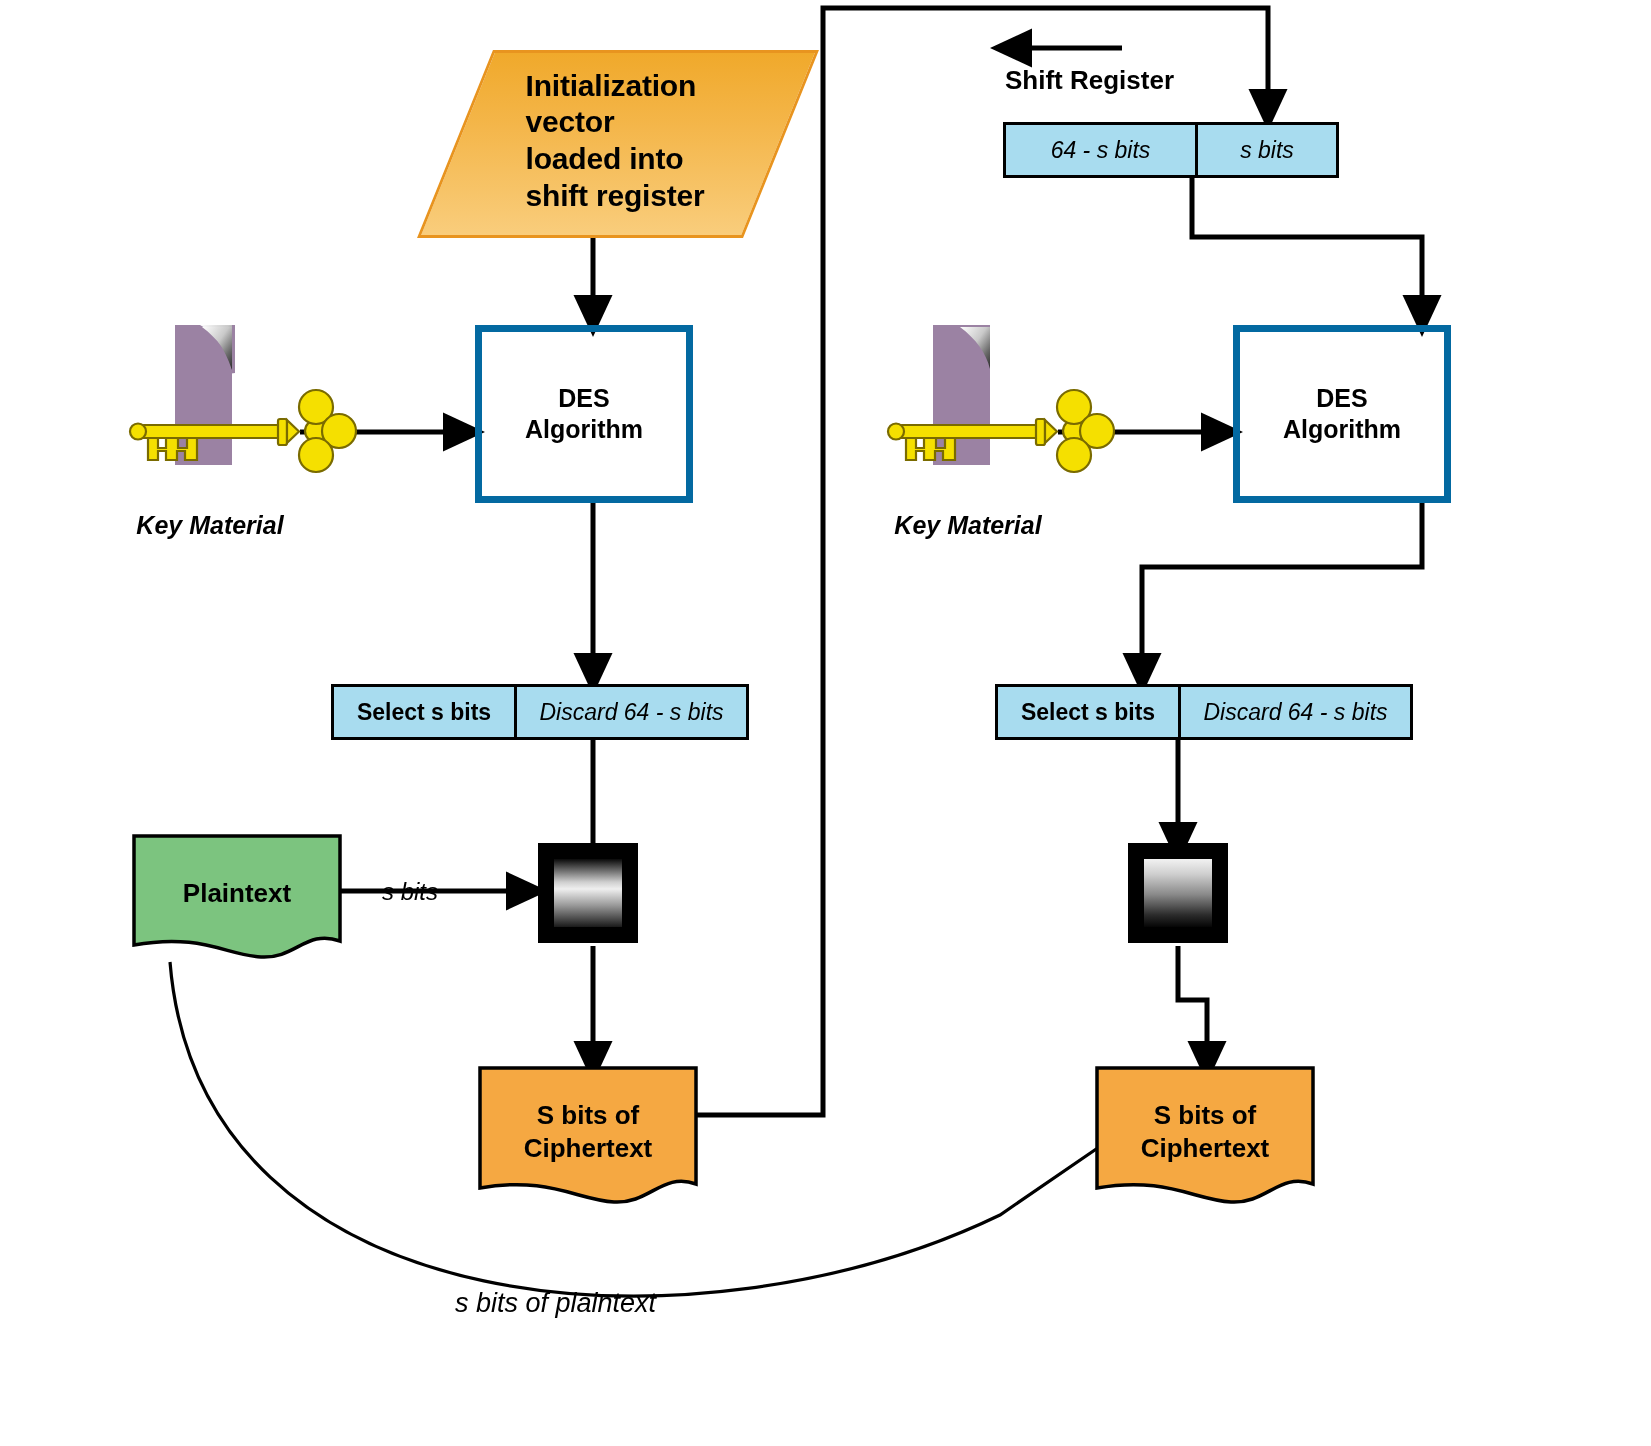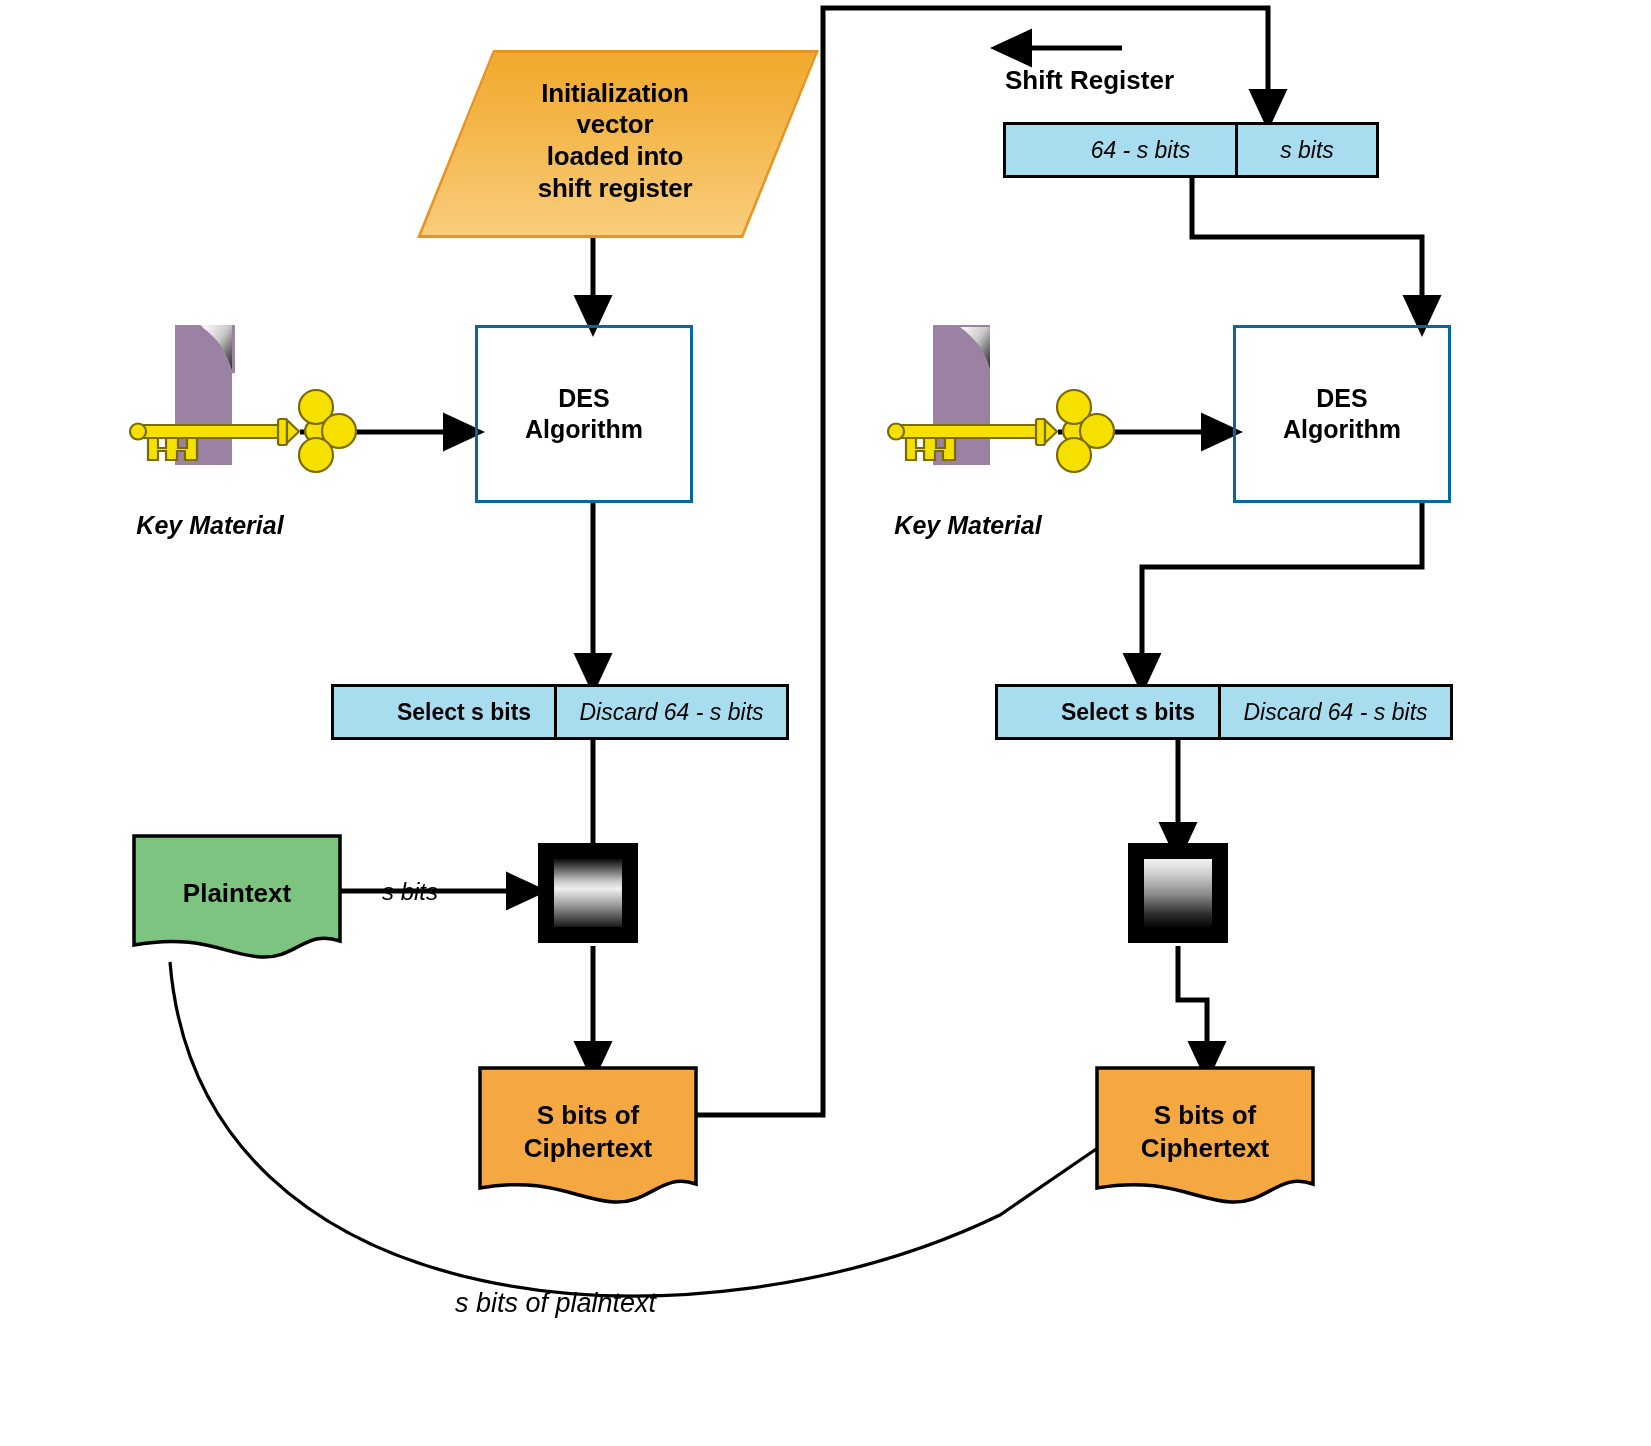--- a/index.html
+++ b/index.html
@@ -10,30 +10,30 @@
   .node{position:absolute;box-sizing:border-box;display:flex;align-items:center;justify-content:center;text-align:center;}
 
   
   .iv-wrap{position:absolute;left:455px;top:50px;width:320px;height:182px;}
   .iv-shape{position:absolute;left:0;top:0;width:100%;height:100%;
      background:linear-gradient(180deg,#f0a92b 0%, #f4b64a 40%, #f9cd7c 100%);
      border:3px solid #e8941f;
      transform:skewX(-22deg);}
   .iv-text{position:absolute;left:0;top:0;width:100%;height:100%;
      display:flex;align-items:center;justify-content:center;
-     font-size:26px;font-weight:bold;color:#000;line-height:1.22;letter-spacing:-.2px;text-align:center;}
+     font-size:30px;font-weight:bold;color:#000;line-height:1.22;letter-spacing:-.2px;}
 
   
   .des{width:218px;height:178px;
        background:linear-gradient(180deg,#2f2e5c 0%, #3c3b६8 0%, #3b3a66 8%, #6a6a93 38%, #b9b9cf 62%, #eeeef4 84%, #fdfdff 100%);
-       border:3px solid #0369a1;
+       border:7px solid #0369a1;
        font-size:25px;font-weight:bold;color:#000;line-height:1.25;}
 
   
-  .bar{height:50px;border:3px solid #000;background:#a8dcef;display:flex;align-items:stretch;padding-left:40px;}
+  .bar{height:50px;border:3px solid #000;background:#a8dcef;display:flex;align-items:stretch;}
   .bar .cell{display:flex;align-items:center;justify-content:center;font-size:23px;color:#000;padding:0 8px;box-sizing:border-box;}
   .bar .cell.bold{font-weight:bold;}
   .bar .cell.ital{font-style:italic;}
   .bar .divider{width:3px;background:#000;}
 
   
   .xor{width:100px;height:100px;background:#000;
        display:flex;align-items:center;justify-content:center;}
   .xor .inner{width:68px;height:68px;}
   .xor.left .inner{background:linear-gradient(180deg,#0a0a0a 0%, #cfcfcf 34%, #efefef 44%, #9a9a9a 68%, #1a1a1a 100%);}

